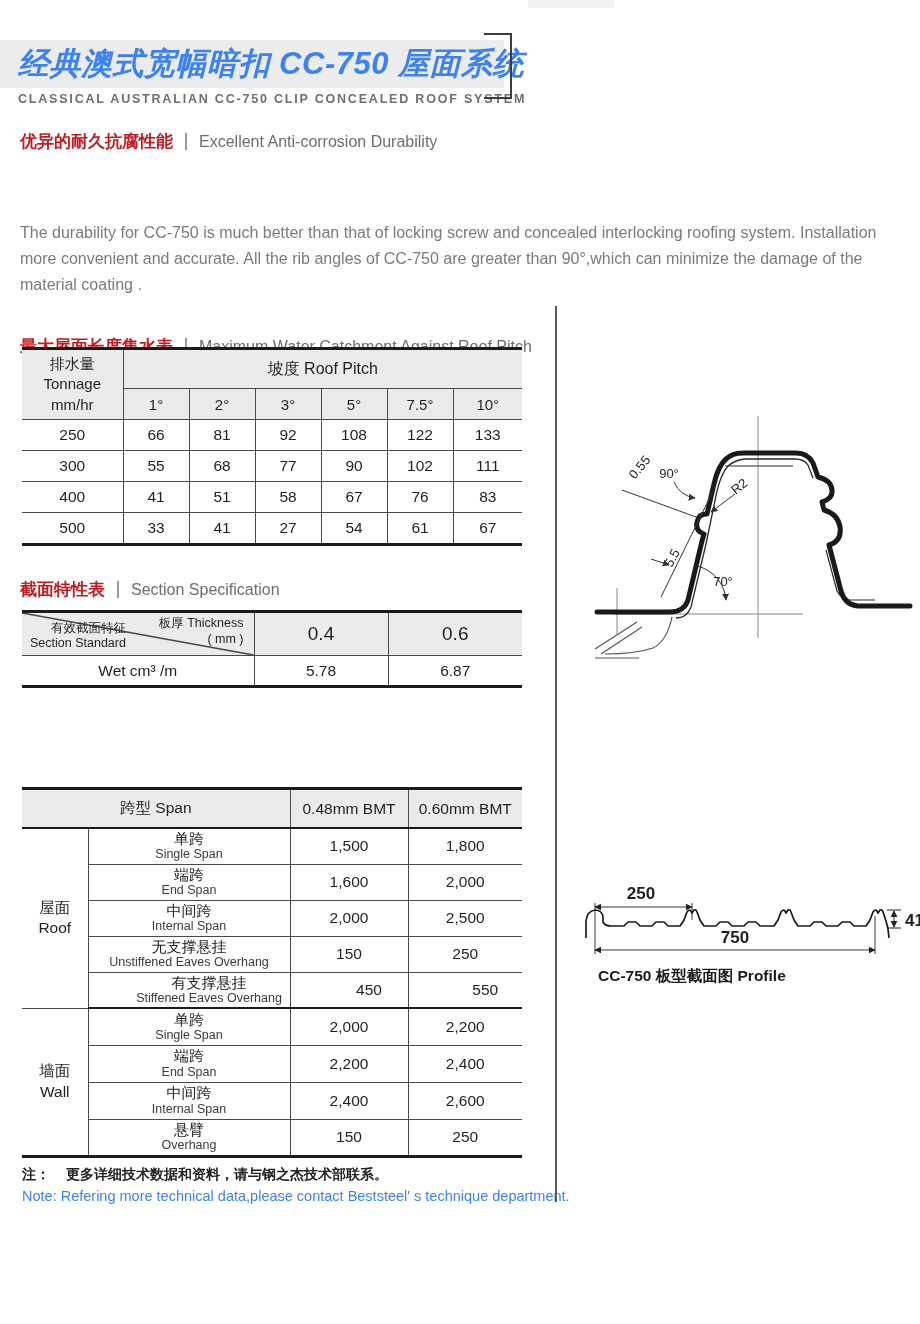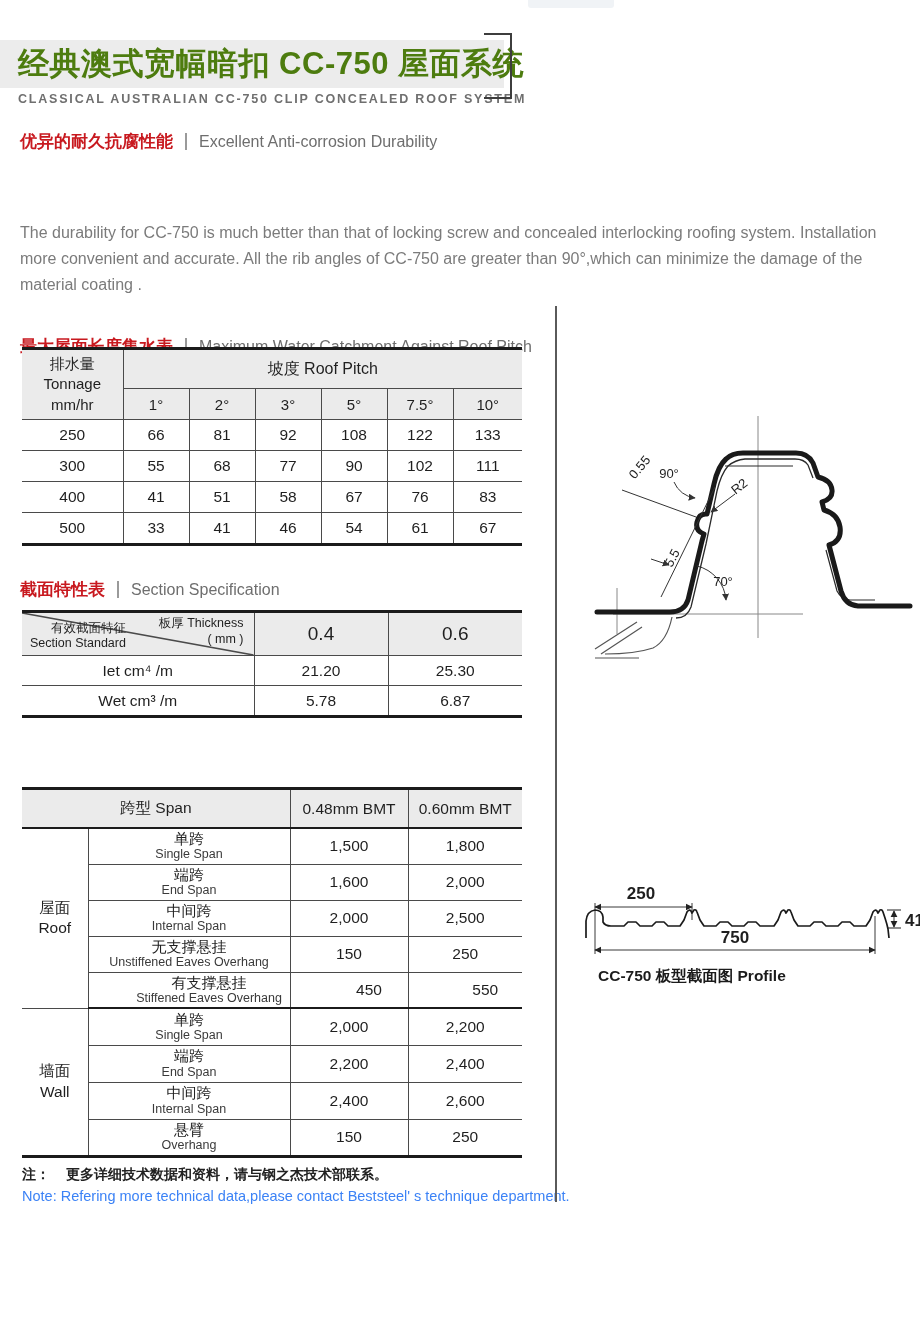--- a/index.html
+++ b/index.html
@@ -4,21 +4,21 @@
 <style>
   html,body{margin:0;padding:0;background:#fff;}
   .page{position:relative;width:920px;height:1324px;background:#ffffff;overflow:hidden;
         font-family:"Liberation Sans","DejaVu Sans",sans-serif;color:#1c1c1c;}
 
   
   .edge-artifact{position:absolute;left:528px;top:0;width:86px;height:8px;
         background:#edf1f5;border-radius:0 0 3px 3px;opacity:.85;}
   .title-band{position:absolute;left:0;top:40px;width:504px;height:48px;background:#ececec;}
   .title-zh{position:absolute;left:18px;top:40px;height:44px;line-height:48px;
-        font-size:31px;font-weight:bold;letter-spacing:.5px;color:#4d7c0f;white-space:nowrap;}
+        font-size:31px;font-weight:bold;letter-spacing:.5px;color:#3b82f6;white-space:nowrap;font-style:italic;}
   .title-en{position:absolute;left:18px;top:92px;font-size:12.5px;font-weight:bold;
         letter-spacing:1.8px;color:#6f6f6f;white-space:nowrap;}
   .title-bracket{position:absolute;left:484px;top:33px;width:26px;height:62px;
         border-top:2.5px solid #3d3d3d;border-right:2.5px solid #3d3d3d;border-bottom:2.5px solid #3d3d3d;}
 
   
   .sec-head{position:absolute;display:flex;align-items:center;white-space:nowrap;}
   .sec-head .zh{font-size:17px;font-weight:bold;color:#c8191f;}
   .sec-head .sep{width:2px;height:17px;background:#9a9a9a;margin:0 12px;}
   .sec-head .en{font-size:16px;color:#6e6e6e;}
@@ -156,21 +156,21 @@
       <td>51</td>
       <td>58</td>
       <td>67</td>
       <td>76</td>
       <td>83</td>
     </tr>
     <tr class="data">
       <td>500</td>
       <td>33</td>
       <td>41</td>
-      <td>46</td>
+      <td>27</td>
       <td>54</td>
       <td>61</td>
       <td>67</td>
     </tr>
   </tbody>
     </table>
 
   <div class="sec-head" style="left:20px;top:578px;">
     <span class="zh">截面特性表</span>
     <span class="sep"></span>
@@ -195,25 +195,20 @@
         </div>
         <div class="cb">
           <span>有效截面特征</span>
           <span>Section Standard</span>
         </div>
       </td>
       <td class="hdr thick">0.4</td>
       <td class="hdr thick">0.6</td>
     </tr>
     <tr class="data">
-      <td>Iet cm⁴ /m</td>
-      <td>21.20</td>
-      <td>25.30</td>
-    </tr>
-    <tr class="data">
       <td>Wet cm³ /m</td>
       <td>5.78</td>
       <td>6.87</td>
     </tr>
   </tbody>
     </table>
 
 
   <table class="t3">
     <colgroup>

